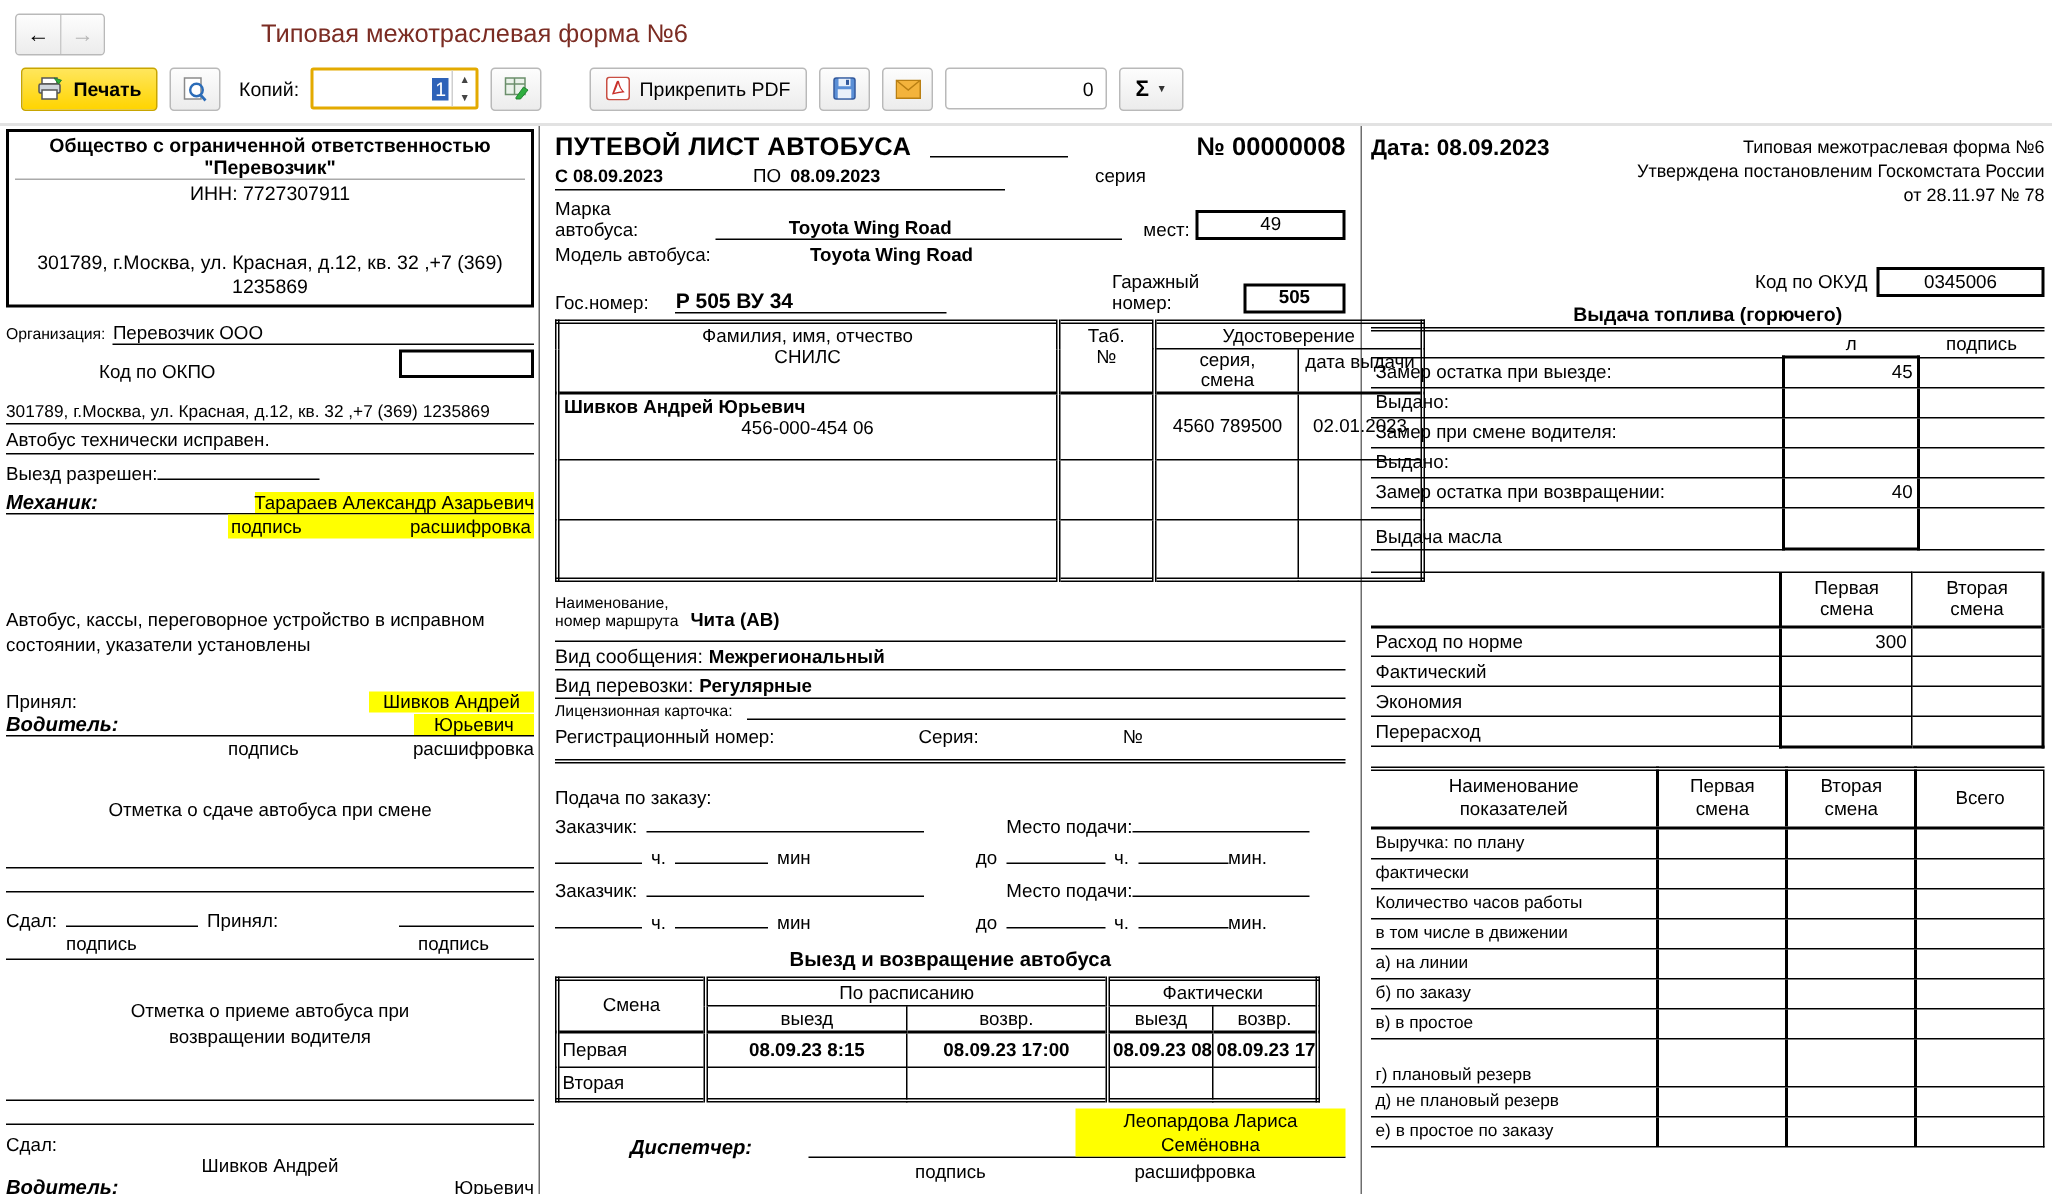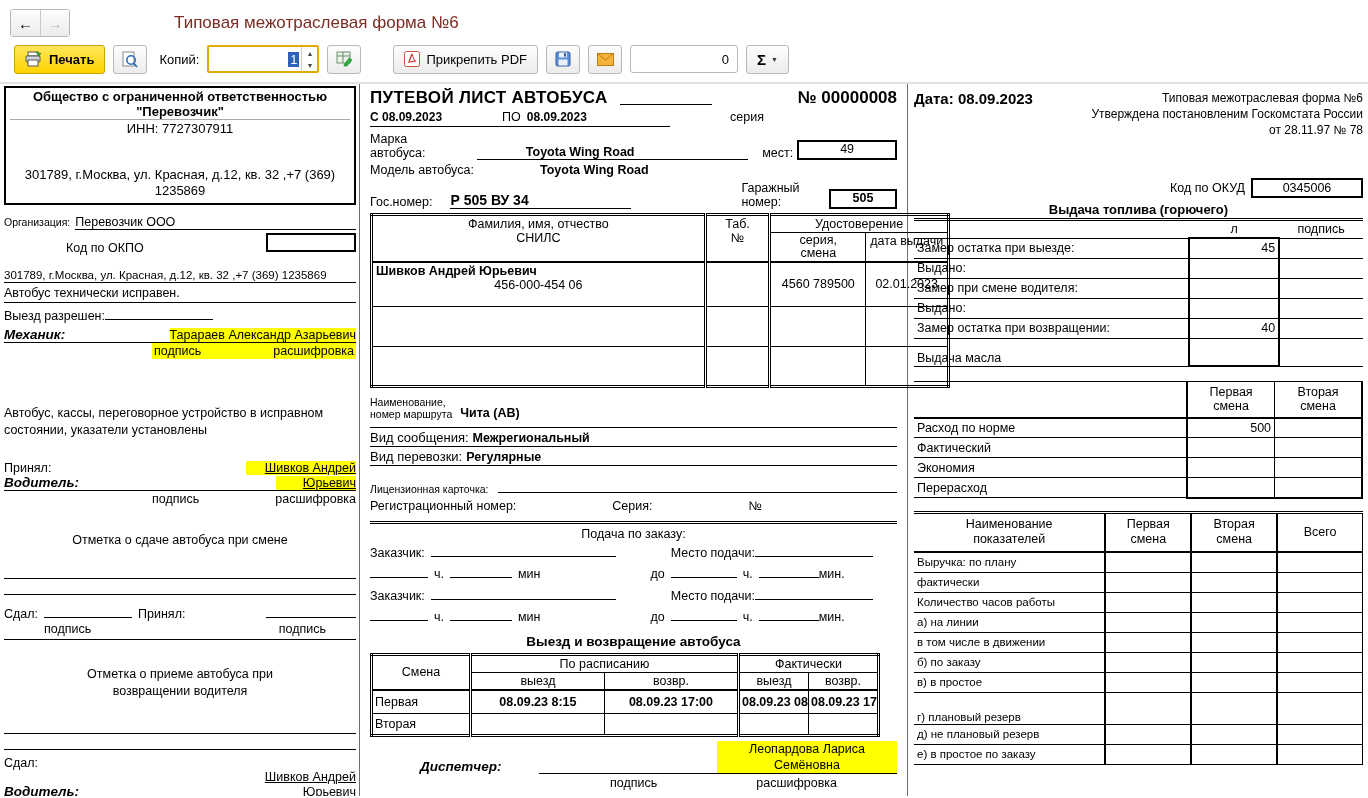--- a/index.html
+++ b/index.html
@@ -44,21 +44,21 @@
   .col-left  { width:360px; padding:2px 3px 0 4px; border-right:1px solid #6e6e6e; }
   .col-mid   { width:548px; padding:4px 10px 0 10px; border-right:1px solid #6e6e6e; }
   .col-right { flex:1; padding:6px 5px 0 6px; }
 
   .ul  { border-bottom:1px solid #000; }
   .hl  { background:#ffff00; }
   .bi  { font-weight:bold; font-style:italic; }
   .b   { font-weight:bold; }
   .sm  { font-size:10.5px; }
   .ctr { text-align:center; }
-  .rgt { text-align:right;text-decoration:underline; }
+  .rgt { text-align:center; }
 
   
   .orgbox { border:2px solid #000; padding:1px 4px 4px 4px; }
   .orgbox .name { font-weight:bold; text-align:center; font-size:13px; line-height:15px;
                   border-bottom:1px solid #aaa; padding-bottom:0; }
   .orgbox .inn  { text-align:center; font-size:13px; line-height:17px; }
   .orgbox .addr { text-align:center; font-size:13px; line-height:16px; margin-top:30px; }
   .lrow { display:flex; align-items:baseline; }
   .okpo-box { width:90px; height:19px; border:2px solid #000; margin-left:auto; }
   .blank { display:inline-block; border-bottom:1px solid #000; height:13px; }
@@ -395,33 +395,33 @@
     </div>
     <div class="hline" style="height:8px;"></div>
     <div class="lrow ul" style="margin-top:2px; align-items:flex-end; padding-bottom:1px;">
       <span style="font-size:13px;">Вид сообщения:</span>
       <span class="b" style="margin-left:4px;">Межрегиональный</span>
     </div>
     <div class="lrow ul" style="margin-top:2px; align-items:flex-end; padding-bottom:1px;">
       <span style="font-size:13px;">Вид перевозки:</span>
       <span class="b" style="margin-left:4px;">Регулярные</span>
     </div>
-    <div class="lrow" style="margin-top:14px; ">
+    <div class="lrow" style="margin-top:1px; align-items:flex-end;">
       <span class="sm">Лицензионная карточка:</span>
       <span class="blank" style="flex:1; margin-left:10px;"></span>
     </div>
     <div class="lrow" style="margin-top:4px;">
       <span>Регистрационный номер:</span>
       <span style="margin-left:96px;">Серия:</span>
       <span style="margin-left:96px;">№</span>
     </div>
 
     <div class="dbl-hr"></div>
 
-    <div style="margin-top:3px;text-align:center;">Подача по заказу:</div>
+    <div style="margin-top:16px;">Подача по заказу:</div>
     <div class="lrow" style="margin-top:3px;">
       <span>Заказчик:</span>
       <span class="blank" style="width:185px; margin-left:6px;"></span>
       <span style="margin-left:55px;">Место подачи:</span>
       <span class="blank" style="width:118px;"></span>
     </div>
     <div class="lrow" style="margin-top:5px;">
       <span class="blank" style="width:58px;"></span>
       <span style="margin:0 6px;">ч.</span>
       <span class="blank" style="width:62px;"></span>
@@ -563,21 +563,21 @@
           <div>Первая</div>
           <div>смена</div>
         </td>
         <td class="h sh-thick-r" style="width:88px;">
           <div>Вторая</div>
           <div>смена</div>
         </td>
       </tr>
       <tr class="sh-top">
         <td class="lab">Расход по норме</td>
-        <td class="val sh-thick-l">500</td>
+        <td class="val sh-thick-l">300</td>
         <td class="val sh-thick-r"></td>
       </tr>
       <tr>
         <td class="lab">Фактический</td>
         <td class="val sh-thick-l"></td>
         <td class="val sh-thick-r"></td>
       </tr>
       <tr>
         <td class="lab">Экономия</td>
         <td class="val sh-thick-l"></td>
@@ -620,27 +620,27 @@
             <td class="val" style="border-left:2px solid #000; border-right:2px solid #000;"></td>
             <td class="val"></td>
       </tr>
       <tr>
         <td class="lab">Количество часов работы</td>
         <td class="val" style="border-left:2px solid #000;"></td>
             <td class="val" style="border-left:2px solid #000; border-right:2px solid #000;"></td>
             <td class="val"></td>
       </tr>
       <tr>
+        <td class="lab">в том числе в движении</td>
+        <td class="val" style="border-left:2px solid #000;"></td>
+            <td class="val" style="border-left:2px solid #000; border-right:2px solid #000;"></td>
+            <td class="val"></td>
+      </tr>
+      <tr>
         <td class="lab">а) на линии</td>
-        <td class="val" style="border-left:2px solid #000;"></td>
-            <td class="val" style="border-left:2px solid #000; border-right:2px solid #000;"></td>
-            <td class="val"></td>
-      </tr>
-      <tr>
-        <td class="lab">в том числе в движении</td>
         <td class="val" style="border-left:2px solid #000;"></td>
             <td class="val" style="border-left:2px solid #000; border-right:2px solid #000;"></td>
             <td class="val"></td>
       </tr>
       <tr>
         <td class="lab">б) по заказу</td>
         <td class="val" style="border-left:2px solid #000;"></td>
             <td class="val" style="border-left:2px solid #000; border-right:2px solid #000;"></td>
             <td class="val"></td>
       </tr>

